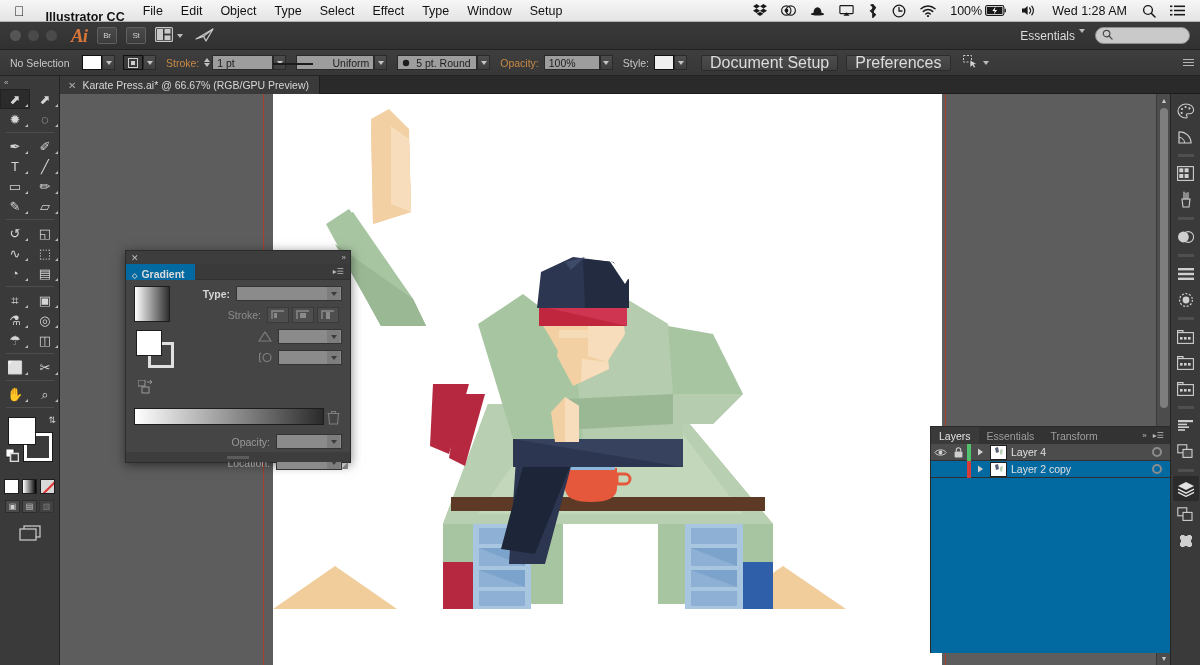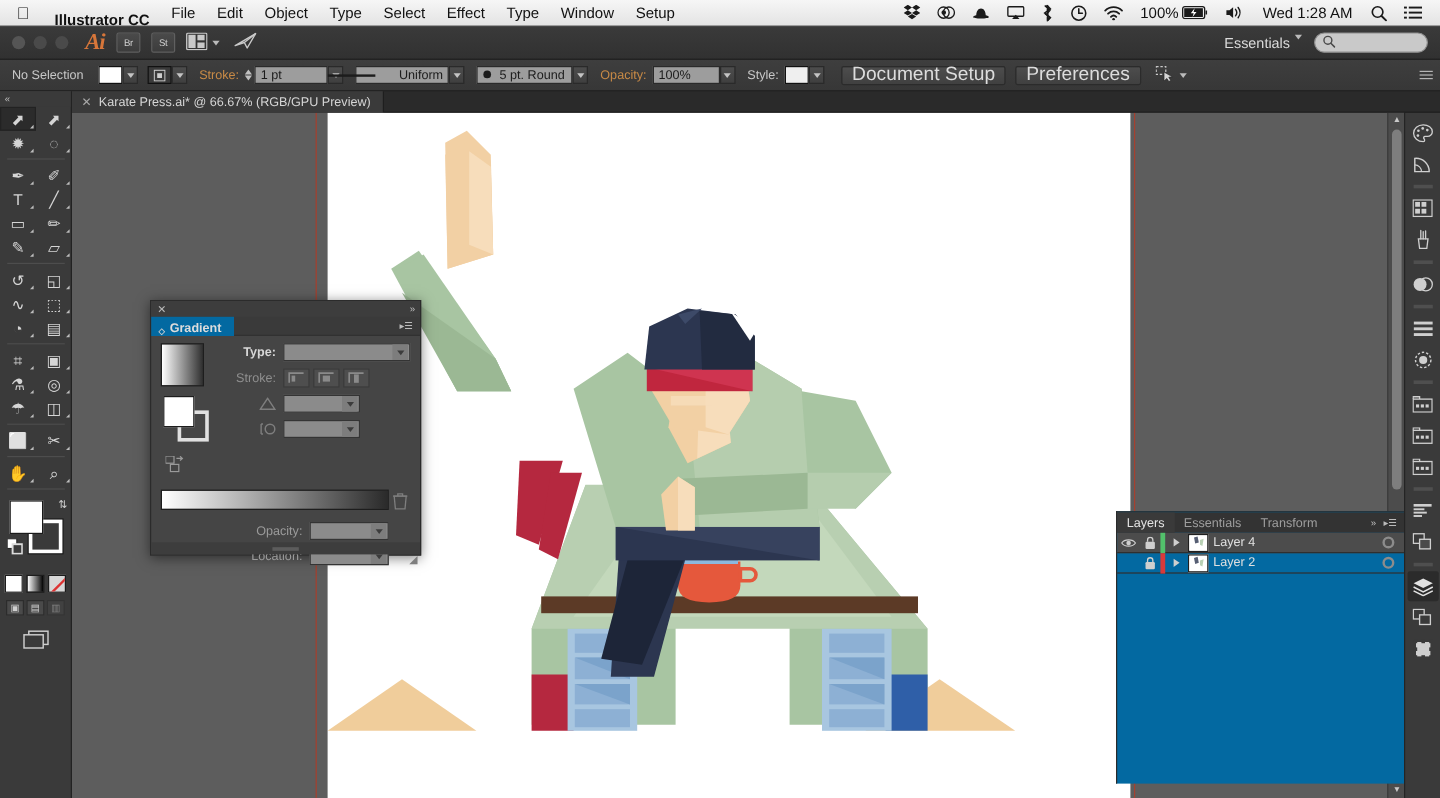--- a/index.html
+++ b/index.html
@@ -165,21 +165,21 @@
     position:absolute;left:125px;top:250px;width:226px;height:213px;
     background:#454545;border:1px solid #2b2b2b;
     box-shadow:0 2px 10px rgba(0,0,0,.5);
   }
   #gp-bar{height:13px;background:#3d3d3d;display:flex;align-items:center;justify-content:space-between;padding:0 5px;}
   #gp-tabrow{height:16px;background:#3a3a3a;display:flex;align-items:center;border-bottom:1px solid #313131;}
   #gp-tab{height:16px;background:#0369a1;display:flex;align-items:flex-end;padding:0 10px 0 6px;font-size:10.5px;color:#dcdcdc;font-weight:bold;}
   #gp-tab .dia{font-size:7px;margin-right:4px;color:#cfcfcf;}
   #gp-body{position:relative;padding:6px 8px;}
   #gswatch{width:36px;height:36px;background:linear-gradient(90deg,#fff,#2f2f2f);border:1px solid #1d1d1d;}
-  .gp-row{display:flex;align-items:center;margin-bottom:6px;}
+  .gp-row{display:flex;align-items:center;margin-bottom:6px;justify-content:flex-end;}
   .gp-lbl{ color:#8e8e8e;font-size:10.5px;text-align:right;margin-right:6px; }
   .gp-field{
     height:15px;background:#8b8b8b;border:1px solid #343434;display:flex;align-items:center;justify-content:flex-end;padding-right:1px;
   }
   .gp-field .ar{width:13px;height:13px;background:#7d7d7d;display:flex;align-items:center;justify-content:center;}
   .gp-field .ar::after{content:"";width:0;height:0;border-left:3px solid transparent;border-right:3px solid transparent;border-top:4px solid #3c3c3c;}
   .strokebtn{width:22px;height:16px;background:#4e4e4e;border:1px solid #3a3a3a;margin-right:3px;}
   #gradslider{
     position:absolute;left:8px;top:128px;width:190px;height:17px;
     background:linear-gradient(90deg,#ffffff,#2a2a2a);border:1px solid #1d1d1d;
@@ -964,34 +964,29 @@
         <div class="lthumb"><svg width="15" height="13" viewBox="0 0 15 13">
             <rect width="15" height="13" fill="#fff"></rect>
             <path d="M4 2 L7 1 L8 6 L5 7z" fill="#2c3650" opacity="0.8"></path>
             <path d="M9 4 L12 3 L11 9 L9 8z" fill="#a8c5a2" opacity="0.8"></path>
           </svg></div>
         <div class="lname">Layer 4</div>
         <div class="ltarget"></div>
       </div>
       <div class="lrow">
         <div class="lcell"></div>
-        <div class="lcell">
-          <svg width="9" height="11" viewBox="0 0 9 11">
-            <rect x="0.6" y="4.4" width="7.8" height="6" rx="1" fill="#cfcfcf"></rect>
-            <path d="M2.3 4.4V3a2.2 2.2 0 0 1 4.4 0v1.4" fill="none" stroke="#cfcfcf" stroke-width="1.1"></path>
-          </svg>
-        </div>
+        <div class="lcell"></div>
         <div class="lcolor" style="background: rgb(217, 58, 58);"></div>
         <div class="lcell">
           <svg width="7" height="8" viewBox="0 0 7 8">
             <path d="M1 0.6 6 4 1 7.4z" fill="#cfcfcf"></path>
           </svg>
         </div>
         <div class="lthumb"><svg width="15" height="13" viewBox="0 0 15 13">
             <rect width="15" height="13" fill="#fff"></rect>
             <path d="M4 2 L7 1 L8 6 L5 7z" fill="#2c3650" opacity="0.8"></path>
             <path d="M9 4 L12 3 L11 9 L9 8z" fill="#a8c5a2" opacity="0.8"></path>
           </svg></div>
-        <div class="lname">Layer 2</div>
+        <div class="lname">Layer 2 copy</div>
         <div class="ltarget"></div>
       </div>
     </div>
 </div>
 
 </body></html>

